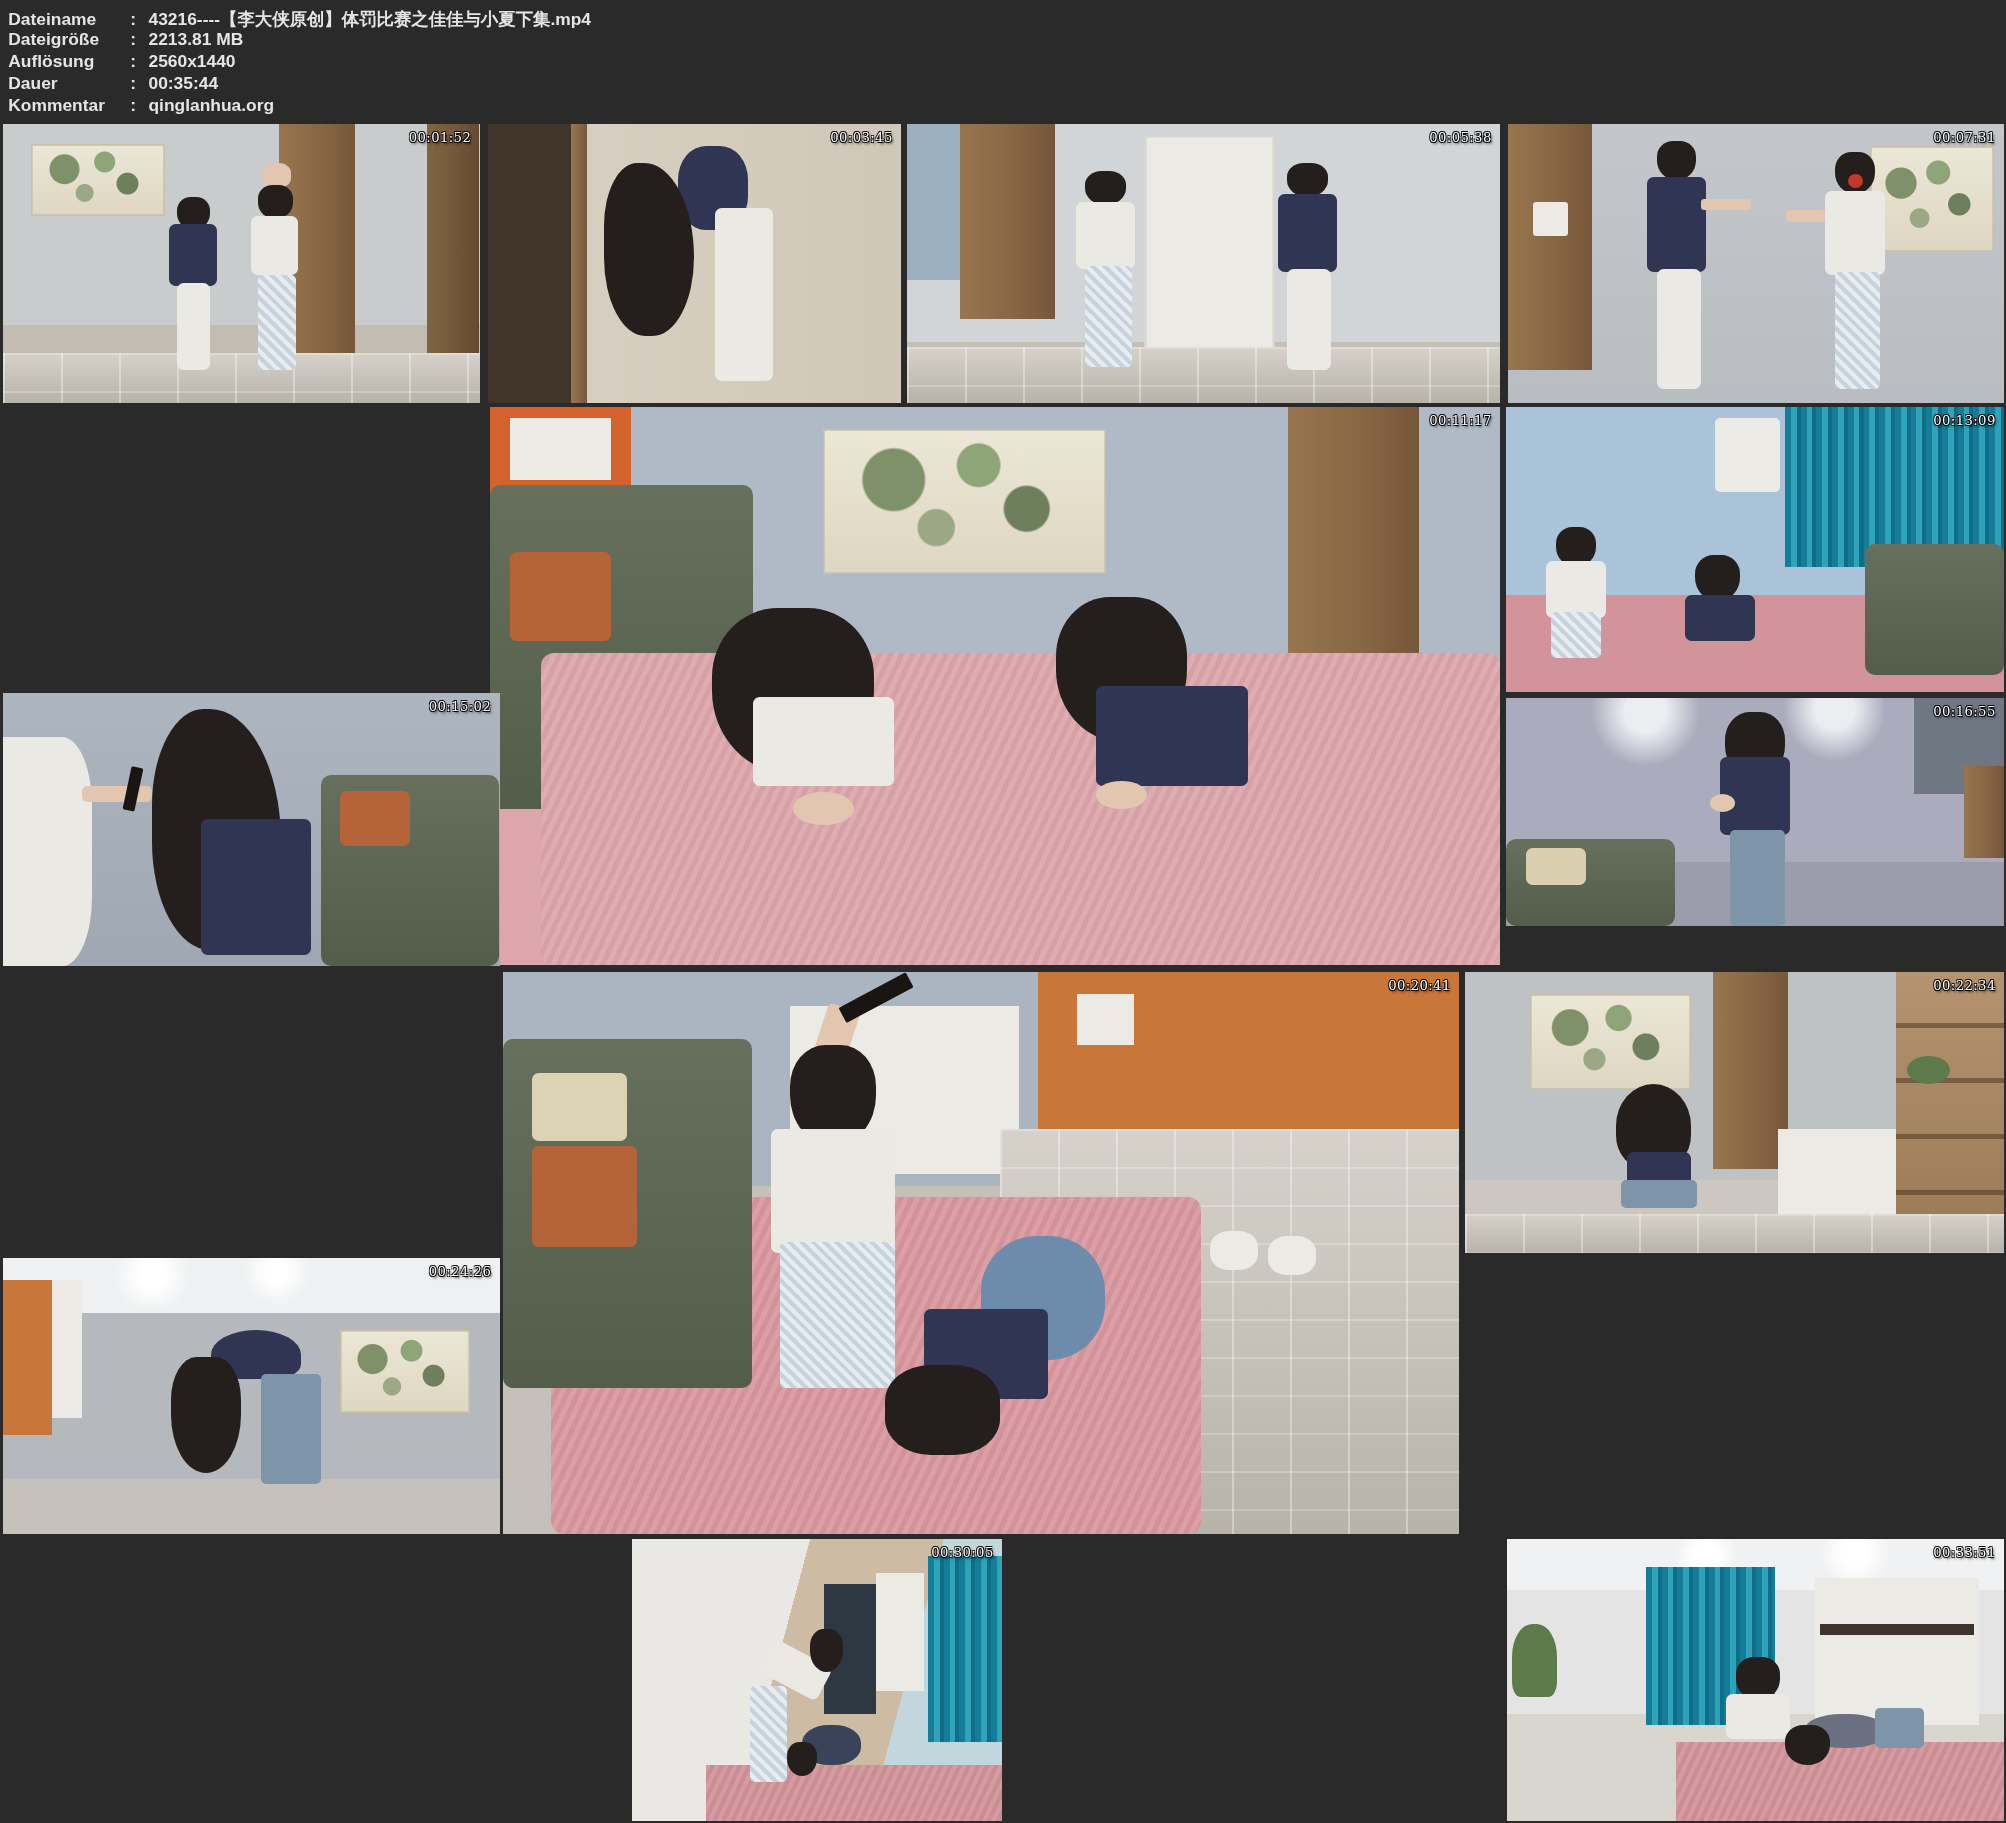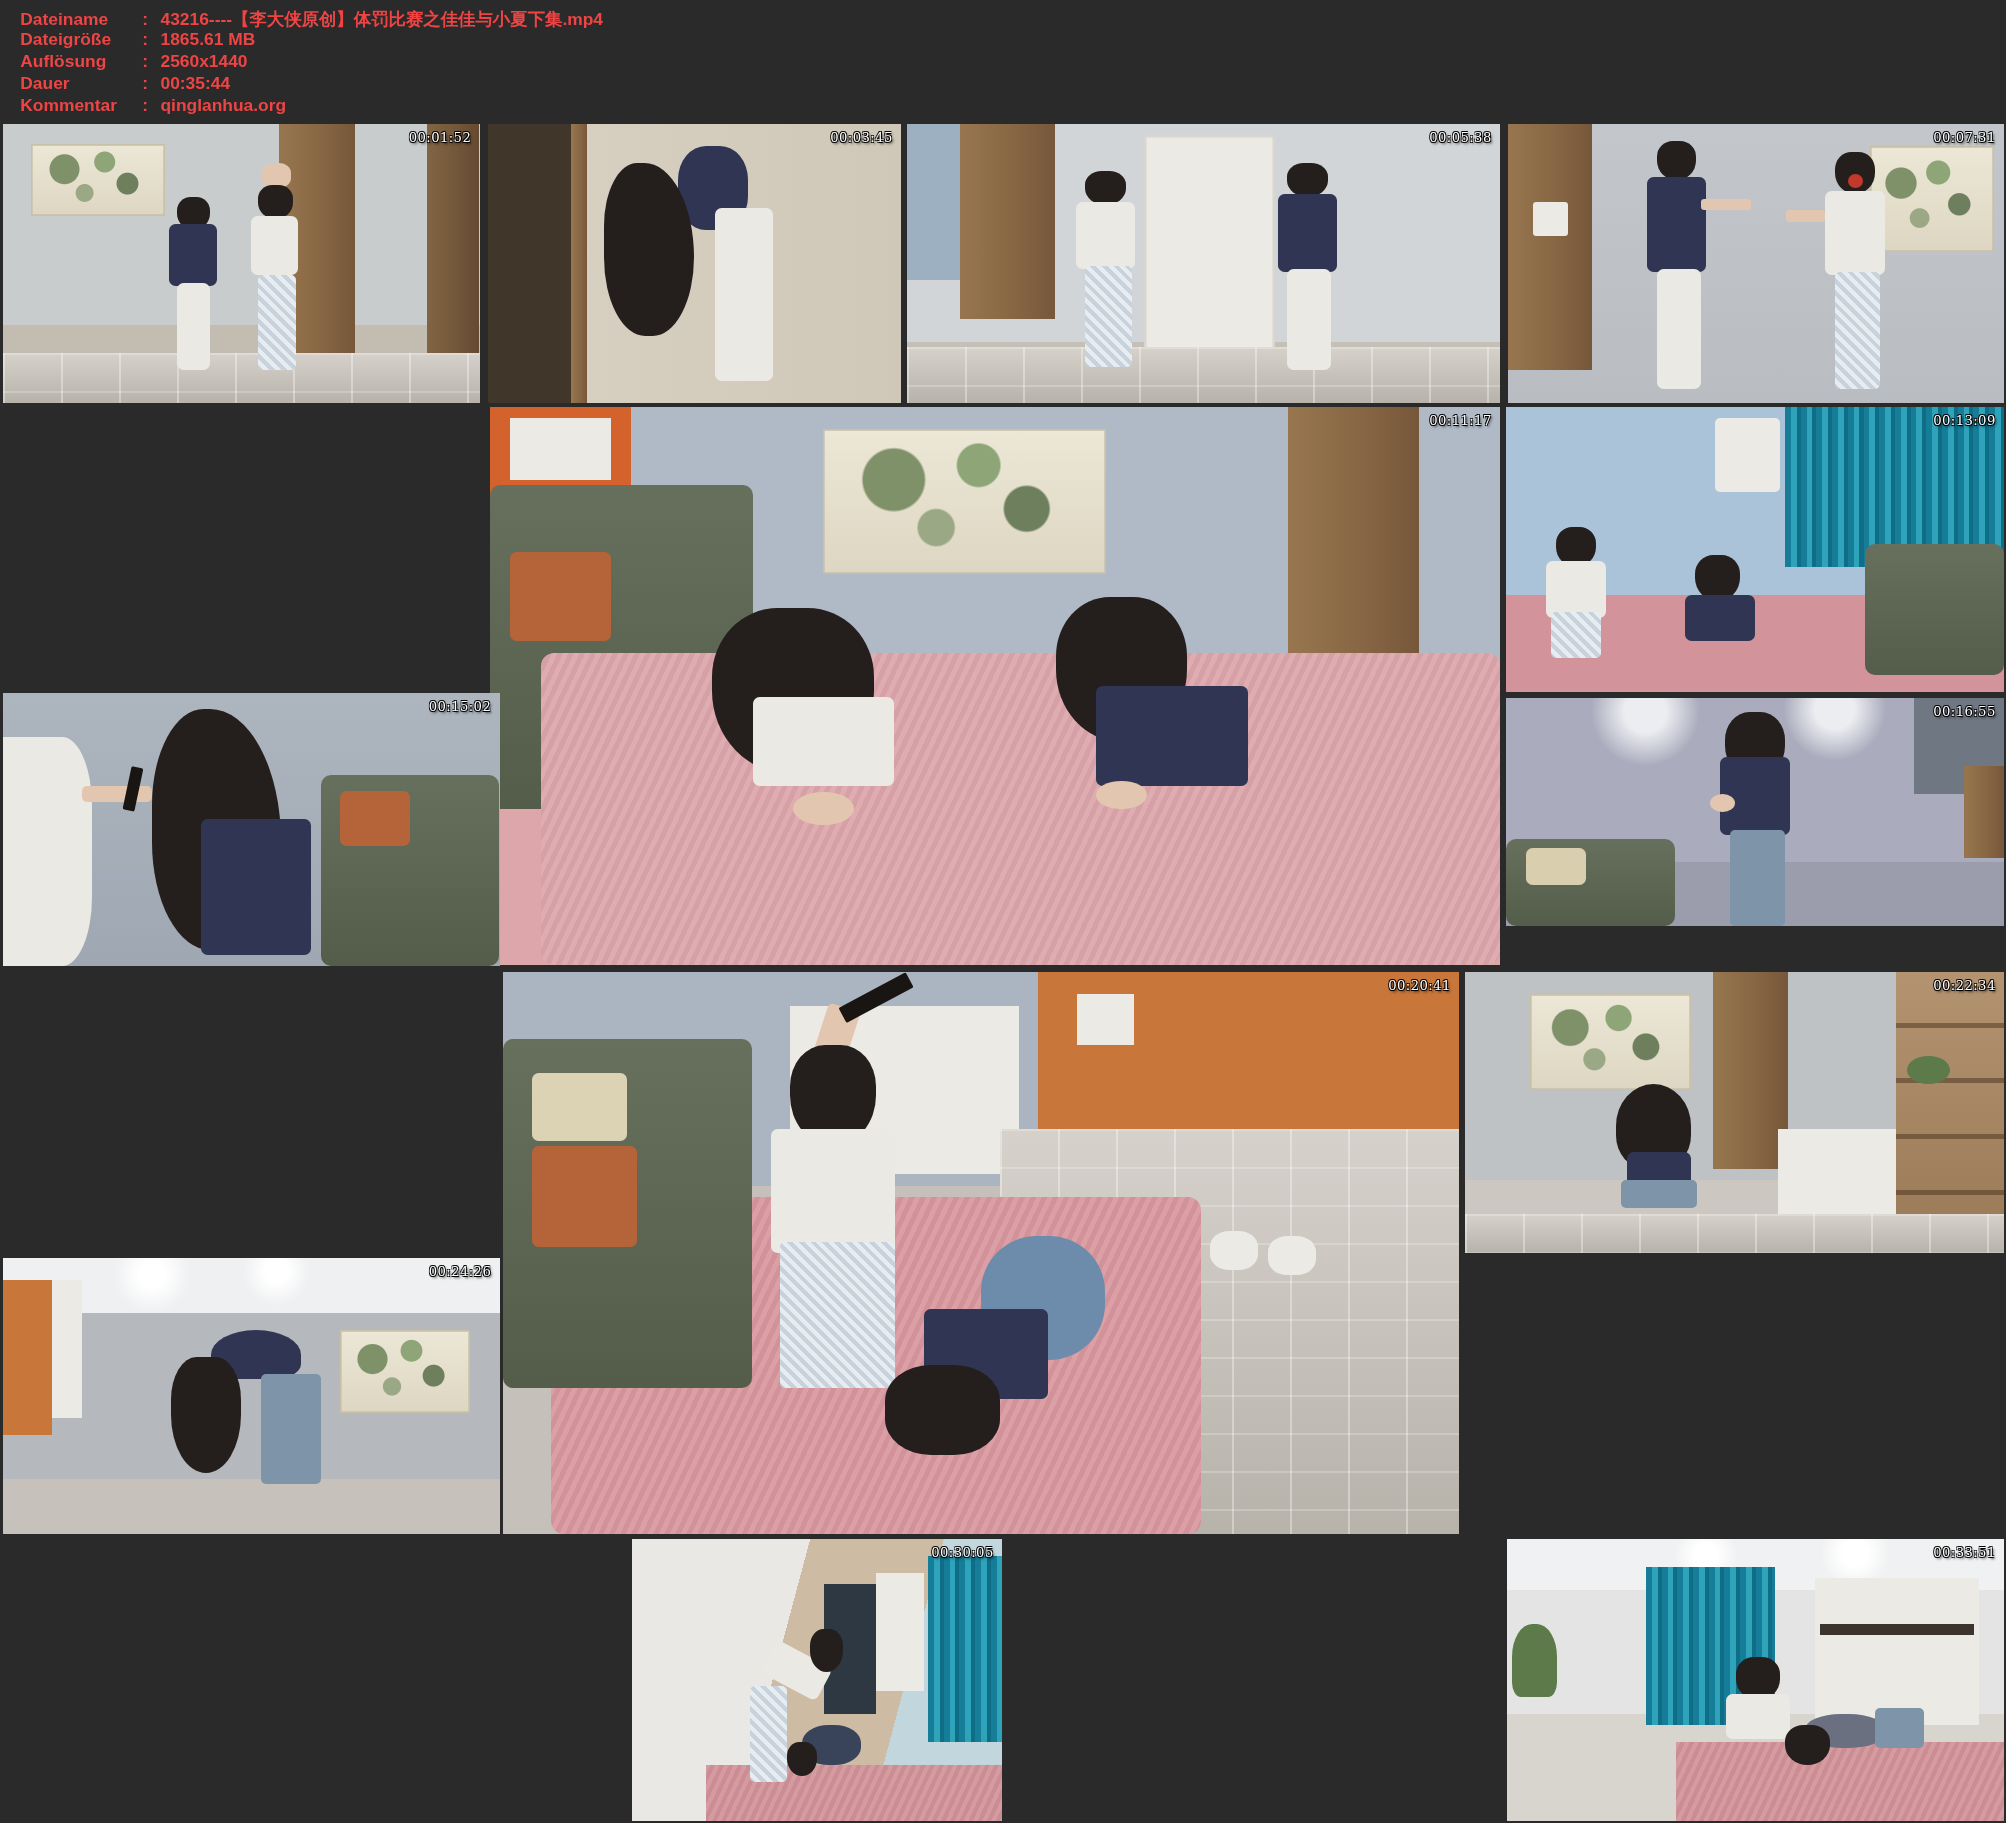--- a/index.html
+++ b/index.html
@@ -1,20 +1,20 @@
 <!DOCTYPE html>
 <html style="font-size:13.2px"><head>
 <meta charset="utf-8">
 <style>
   html,body{margin:0;padding:0;background:#2a2a2a;}
   #sheet{position:relative;width:2006px;height:1823px;background:#2a2a2a;overflow:hidden;
          font-family:"Liberation Sans",sans-serif;}
   
   #header{position:absolute;left:0;top:0;width:100%;height:122px;padding:6.6px 0 0 8.3px;box-sizing:border-box;}
-  .hrow{display:flex;align-items:baseline;height:22px;color:#ef4444;font-weight:bold;font-size:17.4px;white-space:nowrap;margin-left:12px;}
+  .hrow{display:flex;align-items:baseline;height:22px;color:#e5e5e5;font-weight:bold;font-size:17.4px;white-space:nowrap;}
   .hlabel{width:122px;flex:0 0 122px;}
   .hcolon{width:16.5px;flex:0 0 16.5px;text-align:left;}
   .hvalue{margin-left:1.7px;}
   
   .th{position:absolute;overflow:hidden;background:#9aa0a6;}
   .th i{position:absolute;display:block;}
   .ts{position:absolute;top:5.8px;right:8.3px;z-index:9;font-family:"DejaVu Serif",serif;
       font-size:13.2px;letter-spacing:0.4px;color:#fff;
       text-shadow:0.8px 0.8px 0 #000,-0.8px -0.8px 0 #000,0.8px -0.8px 0 #000,-0.8px 0.8px 0 #000,1.7px 1.7px 2.5px rgba(0,0,0,.8);}
   
@@ -73,21 +73,21 @@
 
   <header id="header">
     <div class="hrow">
       <span class="hlabel">Dateiname</span>
       <span class="hcolon">:</span>
       <span class="hvalue">43216----【李大侠原创】体罚比赛之佳佳与小夏下集.mp4</span>
     </div>
     <div class="hrow">
       <span class="hlabel">Dateigröße</span>
       <span class="hcolon">:</span>
-      <span class="hvalue">1865.61 MB</span>
+      <span class="hvalue">2213.81 MB</span>
     </div>
     <div class="hrow">
       <span class="hlabel">Auflösung</span>
       <span class="hcolon">:</span>
       <span class="hvalue">2560x1440</span>
     </div>
     <div class="hrow">
       <span class="hlabel">Dauer</span>
       <span class="hcolon">:</span>
       <span class="hvalue">00:35:44</span>

